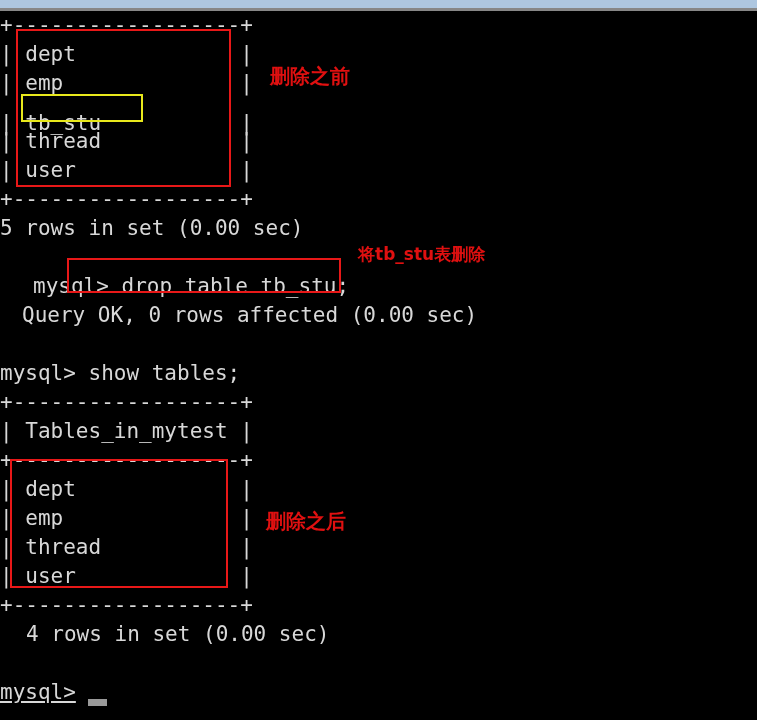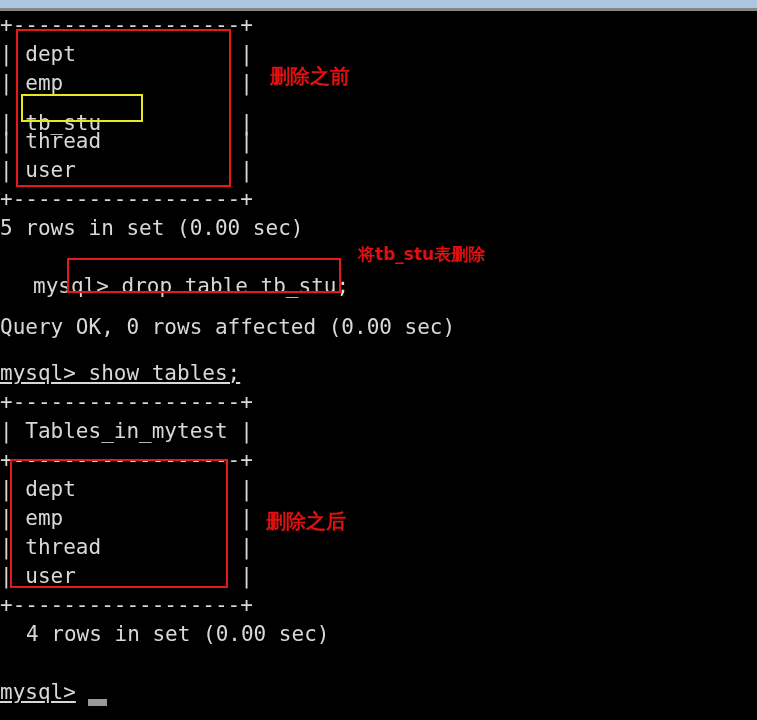--- a/index.html
+++ b/index.html
@@ -116,23 +116,23 @@
     <div class="line" style="top:0px;">+------------------+</div>
     <div class="line" style="top:29px;">| dept             |</div>
     <div class="line" style="top:58px;">| emp              |</div>
     <div class="line" style="top:98px;">| tb_stu           |</div>
     <div class="line" style="top:116px;">| thread           |</div>
     <div class="line" style="top:145px;">| user             |</div>
     <div class="line" style="top:174px;">+------------------+</div>
     <div class="line" style="top:203px;">5 rows in set (0.00 sec)</div>
     <div class="line" style="top:232px;"></div>
     <div class="line" style="top:261px;margin-left:33px;">mysql&gt; drop table tb_stu;</div>
-    <div class="line" style="top:302px;">Query OK, 0 rows affected (0.00 sec)</div>
+    <div class="line" style="top:290px;padding-left:22px;">Query OK, 0 rows affected (0.00 sec)</div>
     <div class="line" style="top:319px;"></div>
-    <div class="line" style="top:348px;text-decoration:underline;">mysql&gt; show tables;</div>
+    <div class="line" style="top:348px;">mysql&gt; show tables;</div>
     <div class="line" style="top:377px;">+------------------+</div>
     <div class="line" style="top:406px;">| Tables_in_mytest |</div>
     <div class="line" style="top:435px;">+------------------+</div>
     <div class="line" style="top:464px;">| dept             |</div>
     <div class="line" style="top:493px;">| emp              |</div>
     <div class="line" style="top:522px;">| thread           |</div>
     <div class="line" style="top:551px;">| user             |</div>
     <div class="line" style="top:580px;">+------------------+</div>
     <div class="line" style="top:609px;padding-left:26px;">4 rows in set (0.00 sec)</div>
     <div class="line" style="top:638px;"></div>

